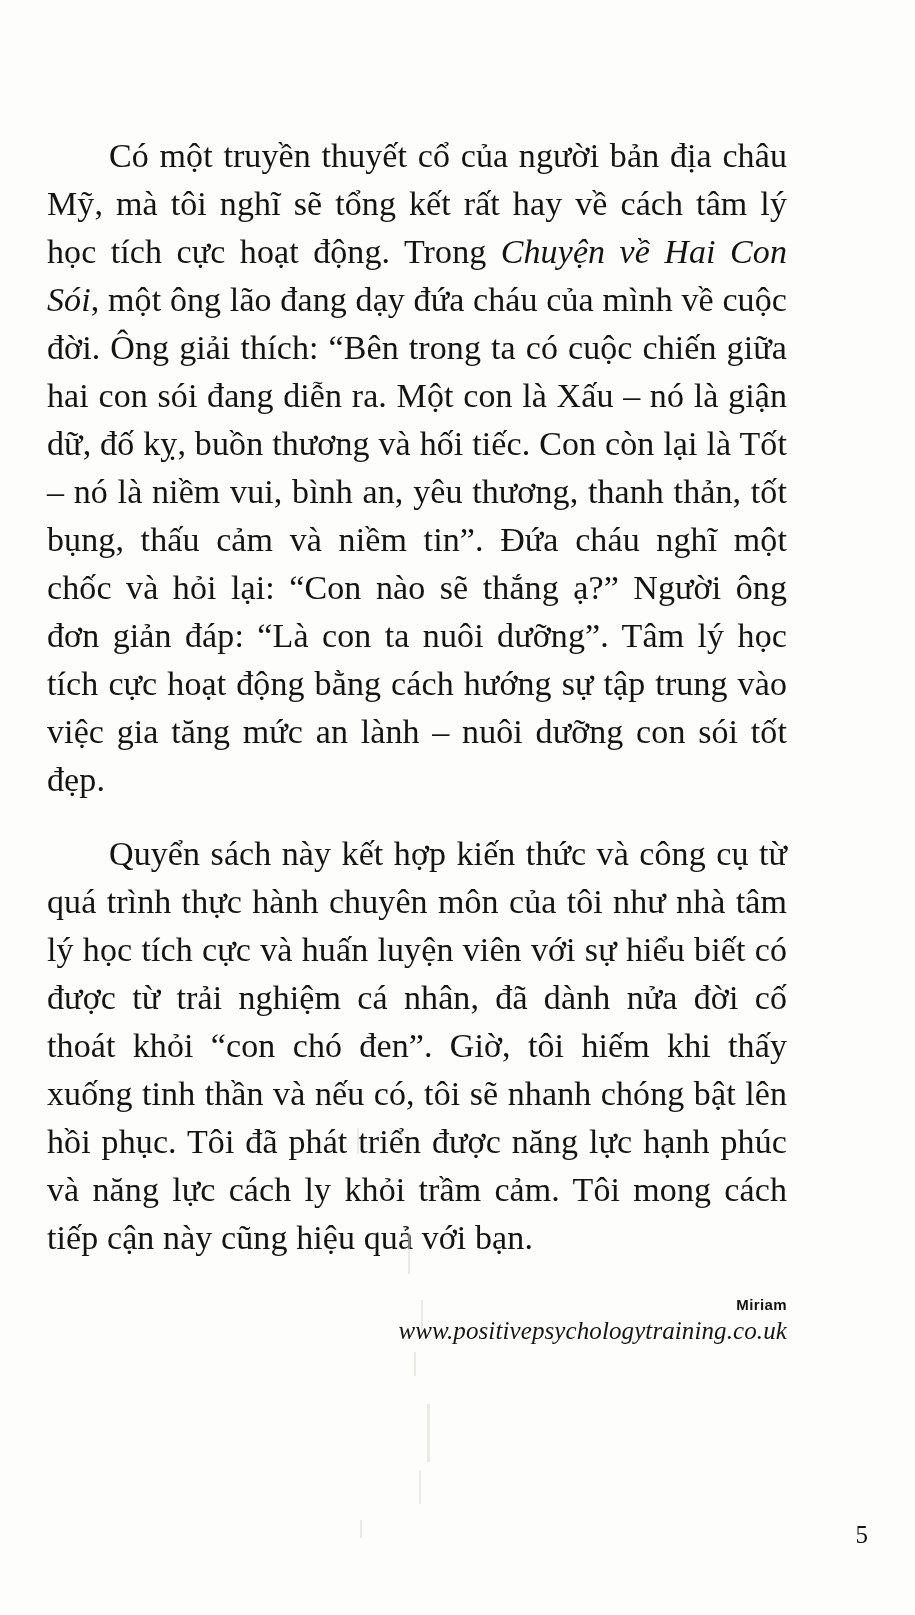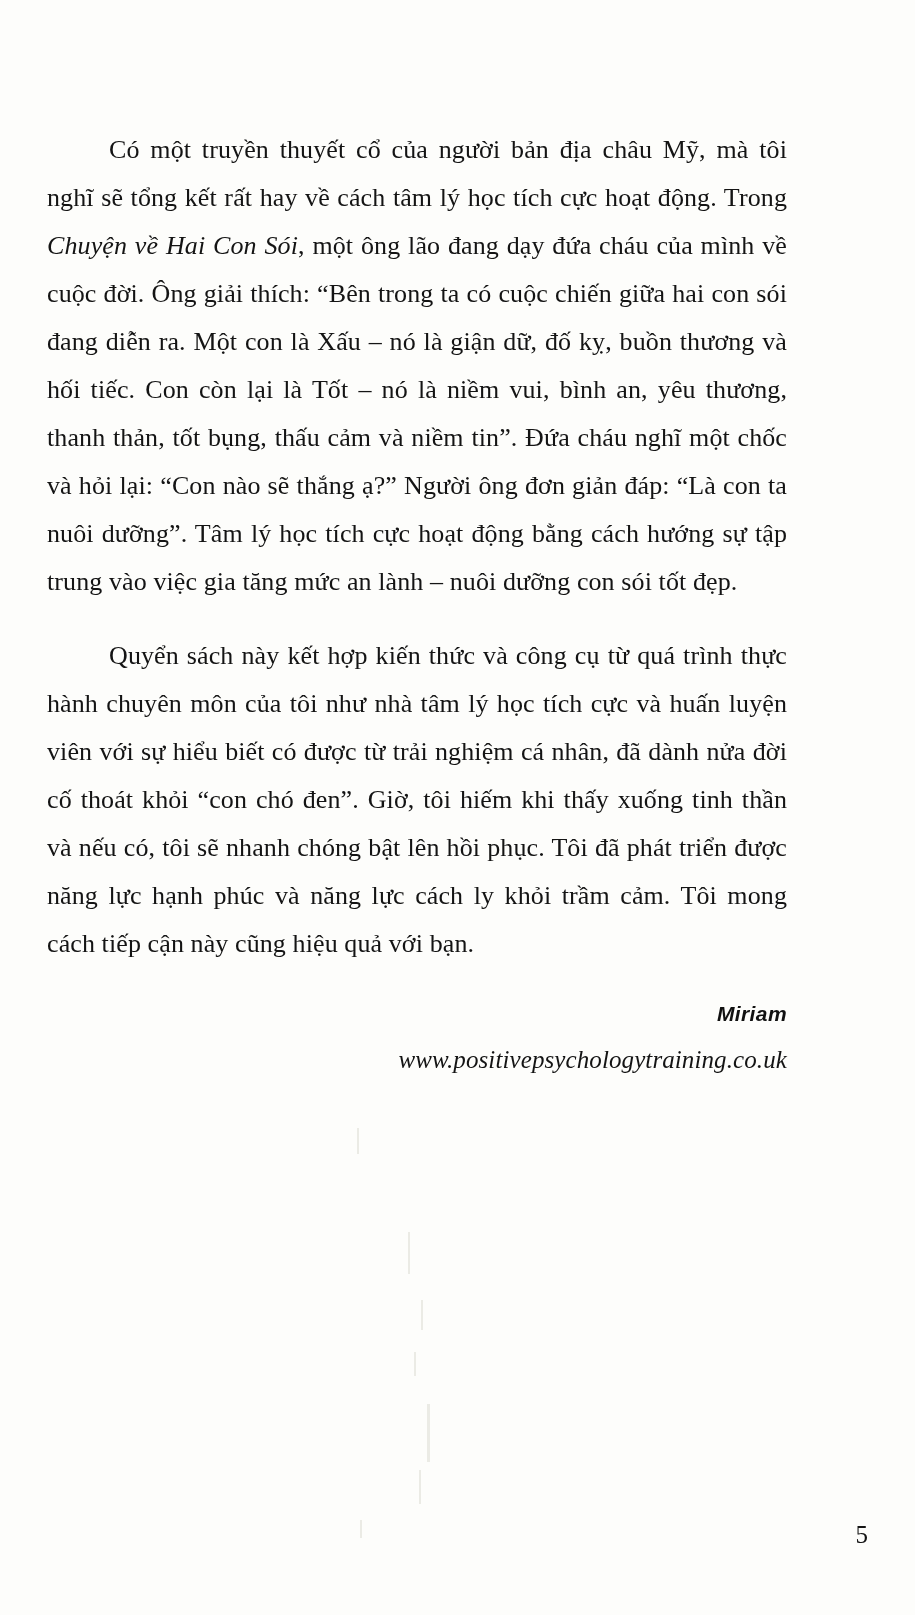--- a/index.html
+++ b/index.html
@@ -21,46 +21,45 @@
     box-sizing: border-box;
     background: #fdfdfb;
   }
   .page-inner {
     position: absolute;
     left: 47px;
     top: 120px;
     width: 740px;
   }
   .para {
-    font-size: 26px;
+    font-size: 34px;
     line-height: 48px;
     text-align: justify;
     text-indent: 62px;
-    margin: 6px 0 10px 0;
+    margin: 12px 0 10px 0;
     letter-spacing: 0.1px;
     color: #141414;
   }
   .para + .para {
     margin-top: 26px;
   }
   .para em {
     font-style: italic;
   }
   .signature-block {
     margin-top: 34px;
     text-align: right;
   }
   .signature-name {
     font-family: "Liberation Sans", sans-serif;
-    font-size: 21px;
+    font-size: 15px;
     font-weight: bold;
     letter-spacing: 0.4px;
     color: #111111;
-    margin-bottom: 20px;
-    font-style: italic;
+    margin-bottom: 4px;
   }
   .signature-url {
     font-family: "Liberation Serif", serif;
     font-style: italic;
     font-size: 25px;
     color: #141414;
     letter-spacing: 0.1px;
   }
   .page-number {
     position: absolute;

